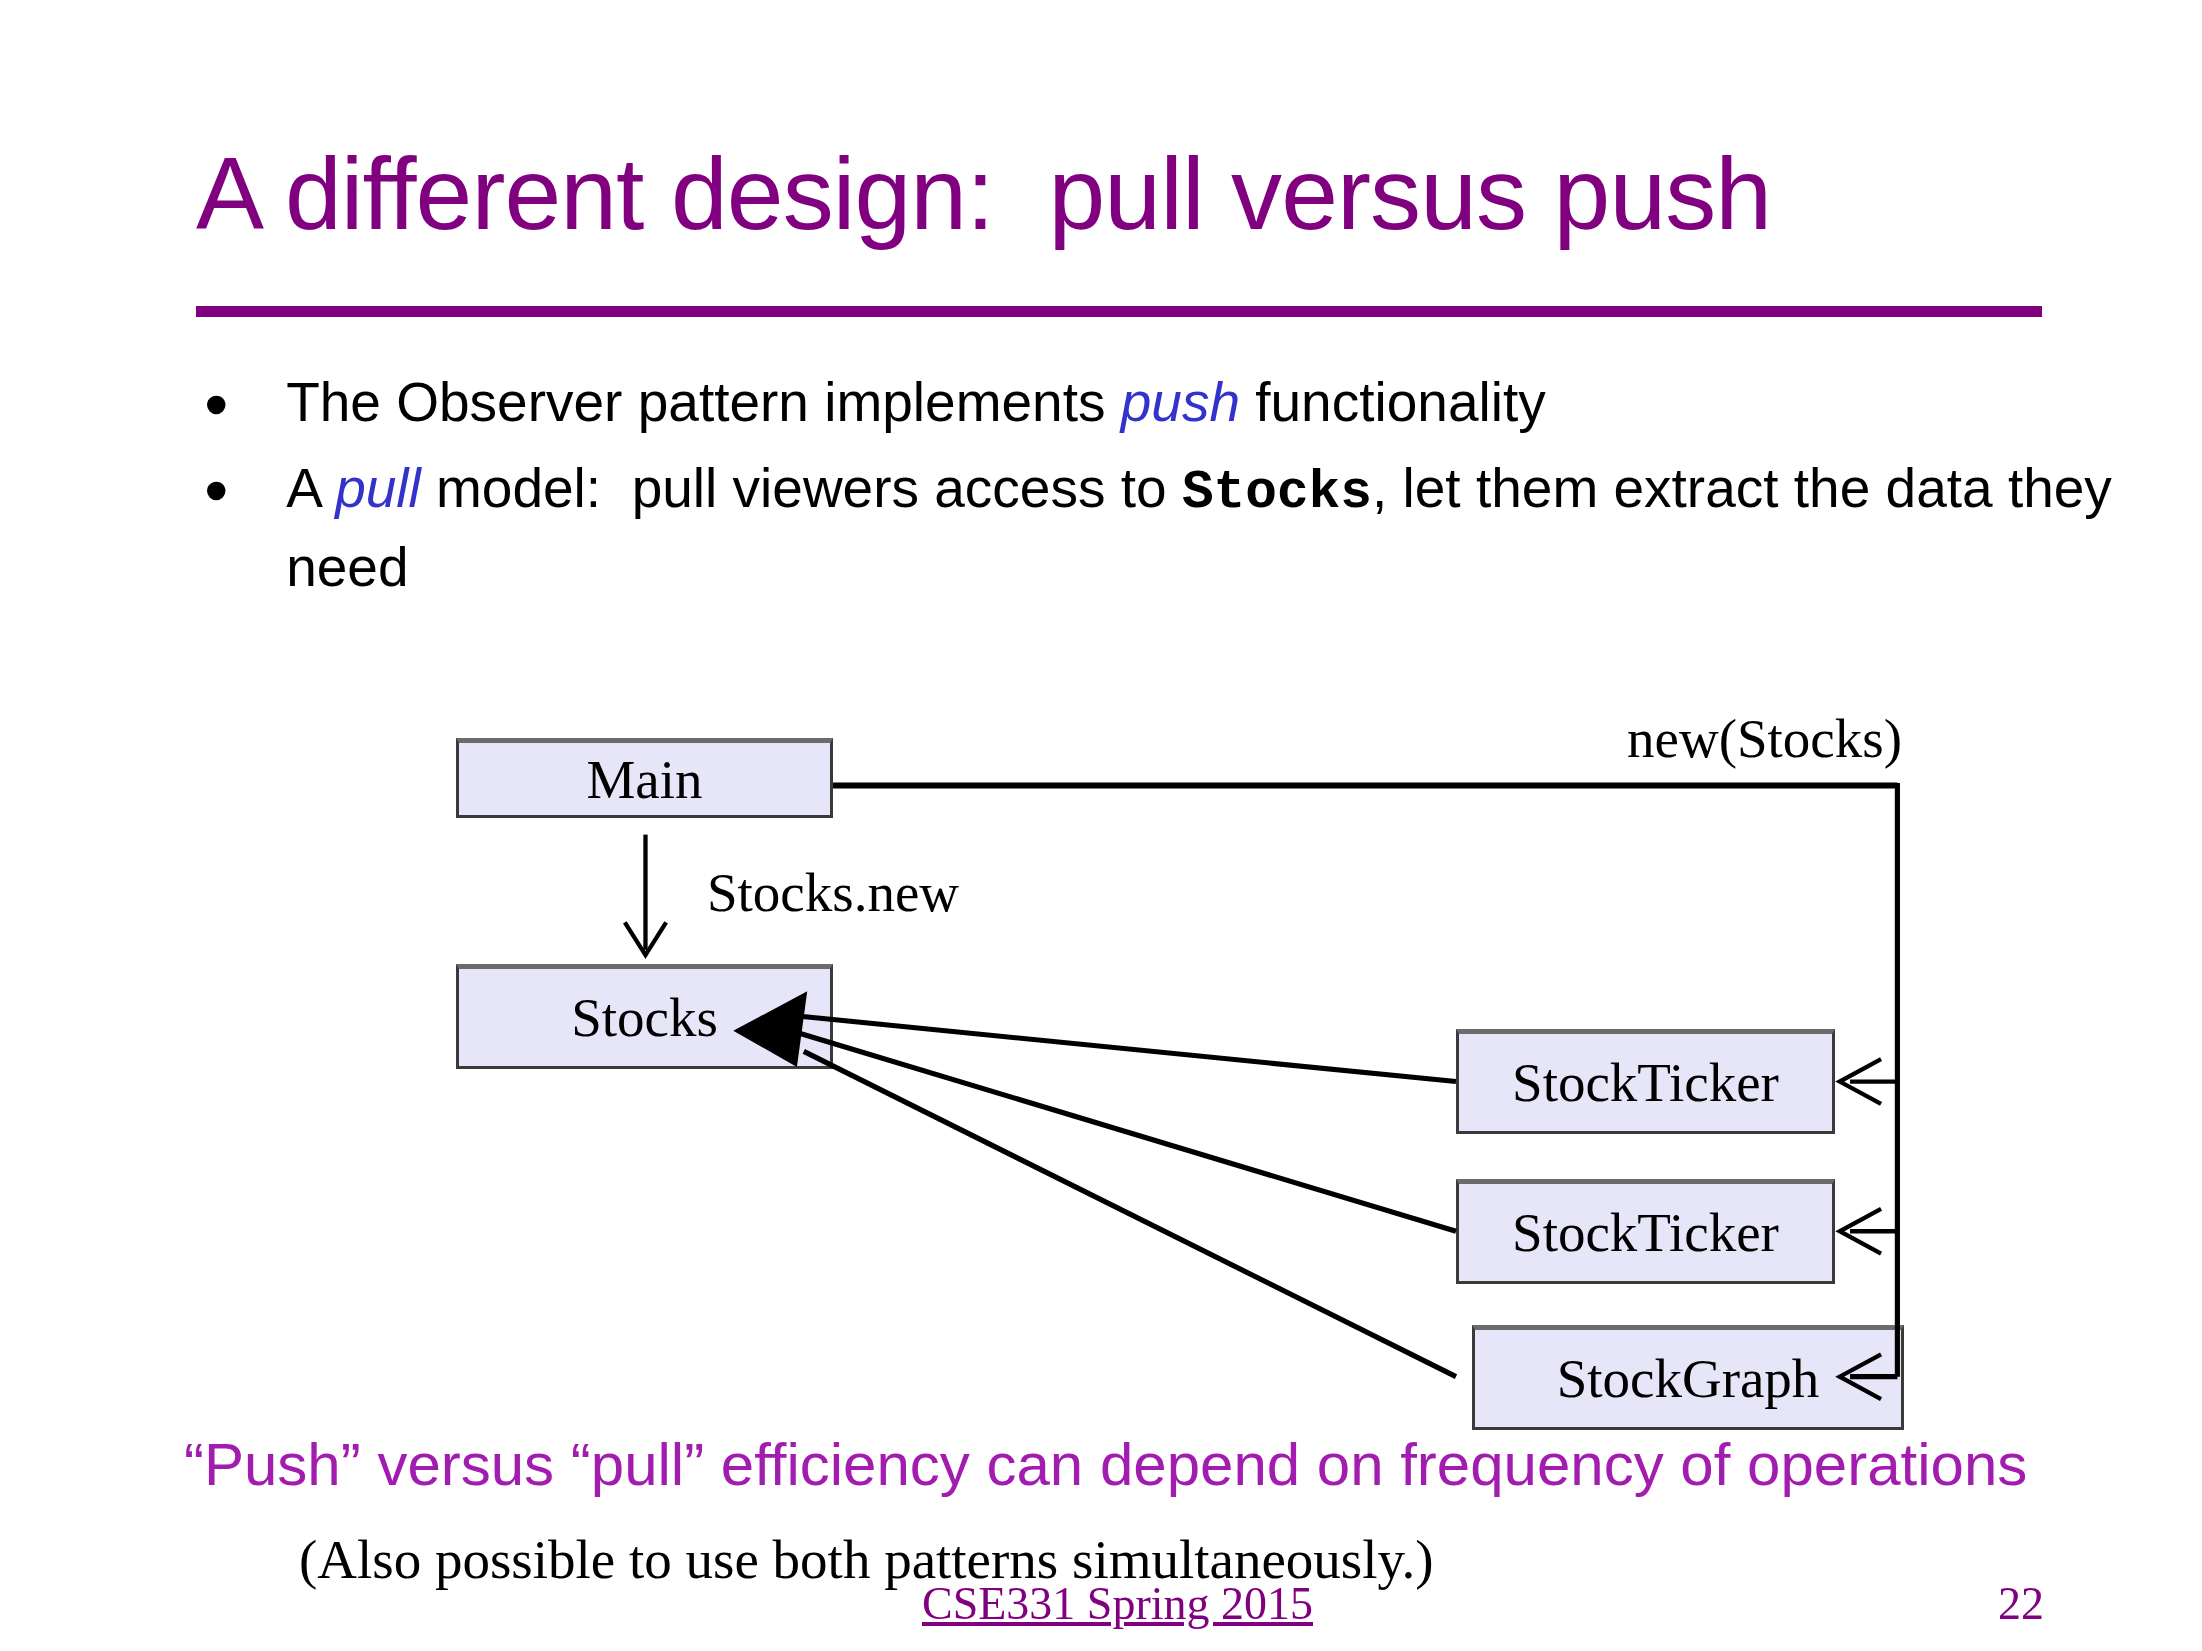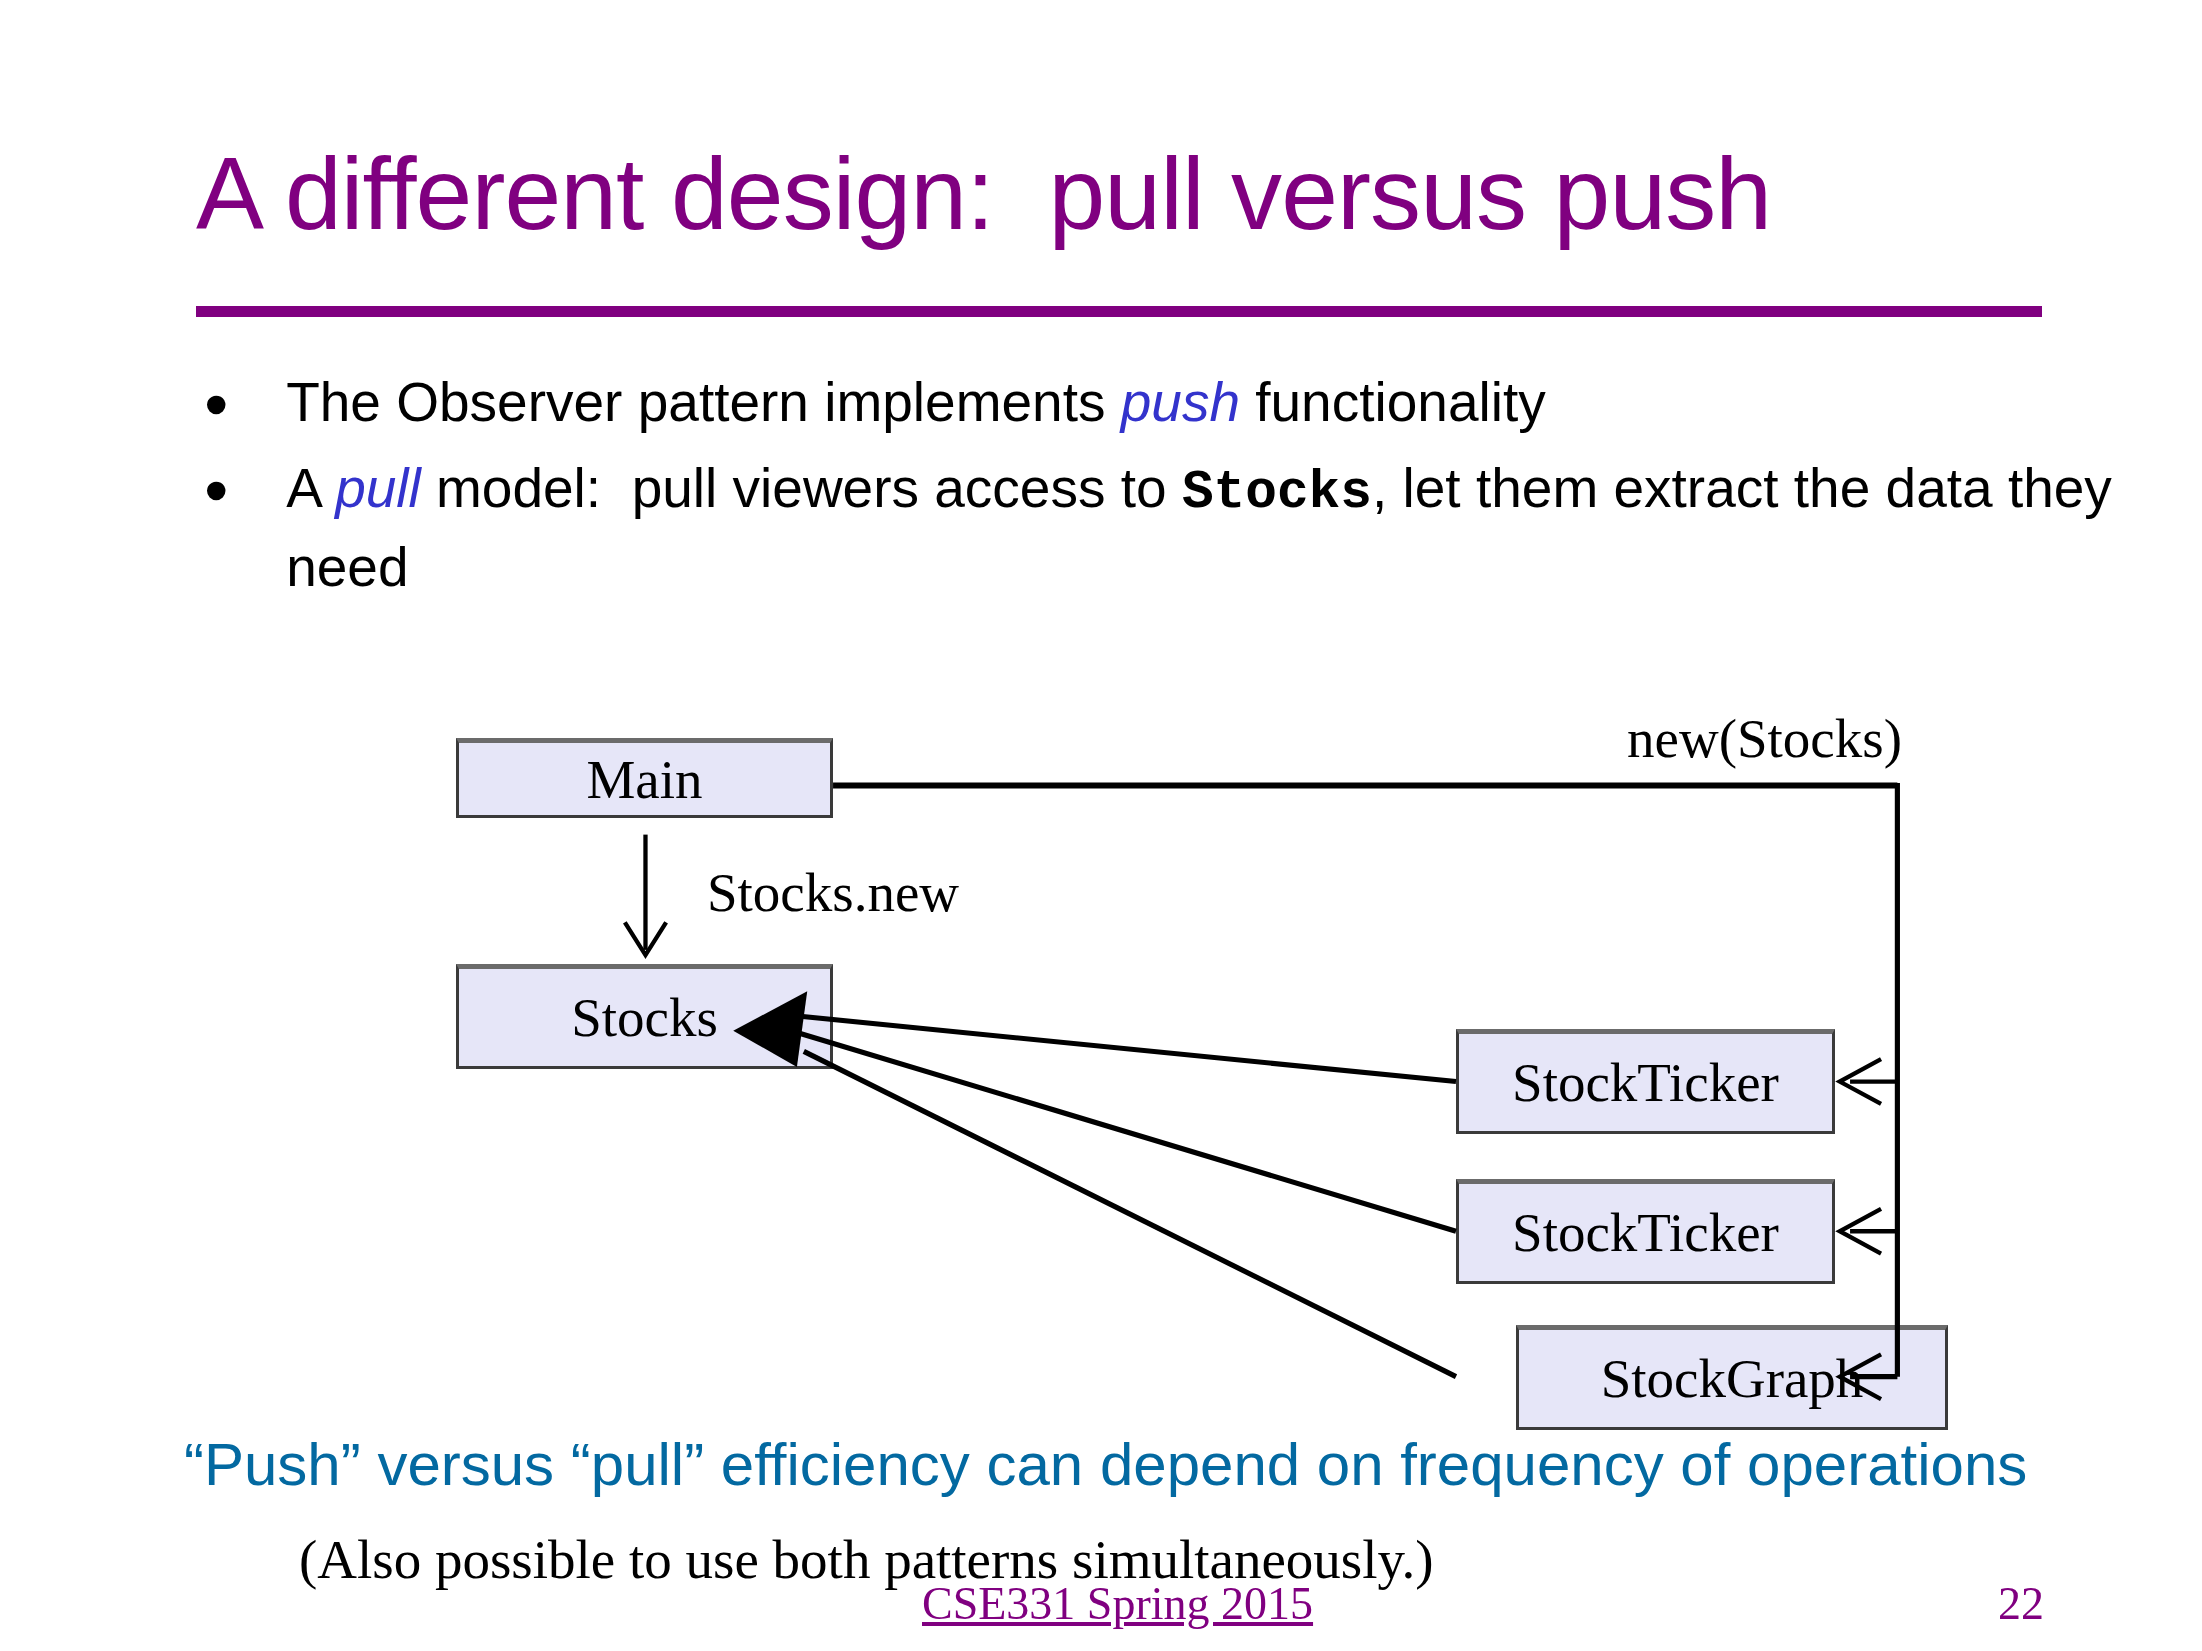--- a/index.html
+++ b/index.html
@@ -52,35 +52,35 @@
     border-top:5.2px solid #6b6b6b;
     box-sizing:border-box;
     display:flex;align-items:center;justify-content:center;
     font-family:"Liberation Serif",serif;
     font-size:55px;color:#000;
   }
   .box-main       {left:456px; top:738px; width:377px;height:80px;}
   .box-stocks     {left:456px; top:964px;width:377px;height:105px;}
   .box-stockticker{left:1456px;top:1029px;width:379px;height:105px;}
   .box-spreadsheet{left:1456px;top:1179px;width:379px;height:105px;}
-  .box-stockgraph {left:1516px;top:1325px;width:432px;height:105px;}
+  .box-stockgraph {left:1472px;top:1325px;width:432px;height:105px;}
 
   svg.wires{position:absolute;left:0;top:0;pointer-events:none;}
 
   .edge-label{
     position:absolute;
     font-family:"Liberation Serif",serif;
     font-size:55px;color:#000;line-height:1;
     white-space:pre;
   }
   .lbl-new-stocks{left:1506px;top:711px;width:396px;text-align:right;}
   .lbl-stocks-new{left:707px;top:865px;}
 
   
-  .note-1{left:184px;top:1432px;font-size:60px;line-height:1.1;color:#0369a1;white-space:pre;}
+  .note-1{left:184px;top:1432px;font-size:60px;line-height:1.1;color:#a21caf;white-space:pre;}
   .note-2{left:299px;top:1530px;font-size:55px;line-height:1.1;color:#000;white-space:pre;font-family:Liberation Serif, serif;}
 
   
   .footer-course{
     left:922px;top:1581px;
     font-family:"Liberation Serif",serif;
     font-size:46px;color:#800080;line-height:1;white-space:pre;text-decoration:underline;
   }
   .footer-page{
     left:1998px;top:1581px;

